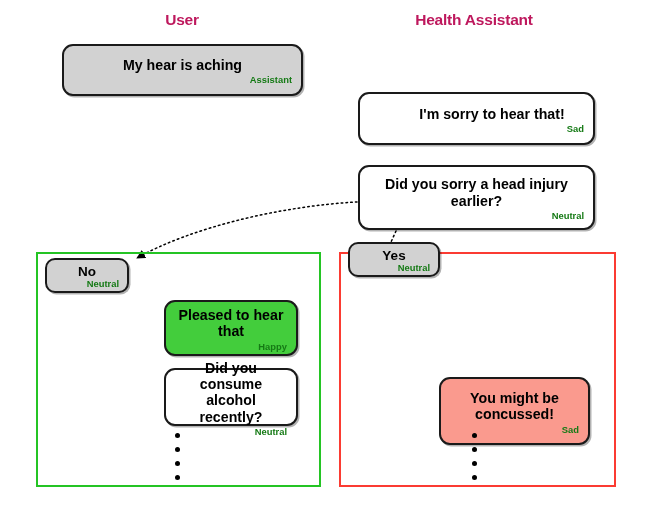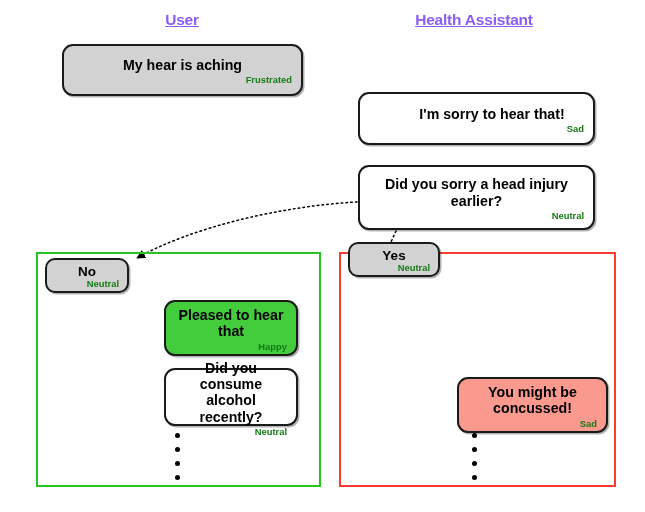--- a/index.html
+++ b/index.html
@@ -22,24 +22,23 @@
     width: 645px;
     height: 512px;
   }
 
   
   .col-header {
     position: absolute;
     font-size: 15.5px;
     font-weight: bold;
     letter-spacing: -0.2px;
-    color: #8b5cf6;
+    color: #be185d;
     white-space: nowrap;
     text-align: center;
-    text-decoration: underline;
   }
   #header-user   { left: 122px; top: 11px; width: 120px; }
   #header-agent  { left: 389px; top: 11px; width: 170px; }
 
   
   .bubble {
     position: absolute;
     box-sizing: border-box;
     border: 2.2px solid #1a1a1a;
     border-radius: 11px;
@@ -128,21 +127,21 @@
       </marker>
     </defs>
 
     <path d="M 357 202 C 280 206, 190 228, 137 258" fill="none" stroke="#000" stroke-width="1.5" stroke-dasharray="1.6 3.2" stroke-linecap="round" marker-end="url(#ah)"></path>
 
     <path d="M 396 231 L 381 264" fill="none" stroke="#000" stroke-width="1.5" stroke-dasharray="1.6 3.2" stroke-linecap="round" marker-end="url(#ah)"></path>
   </svg>
 
   <div class="bubble grey" id="bubble-turn1" style="left:62px; top:44px; width:241px; height:52px;">
     <div class="msg">My hear is aching</div>
-    <div class="emotion">Frustrated</div>
+    <div class="emotion">Assistant</div>
   </div>
 
   <div class="bubble white" id="bubble-turn2" style="left:358px; top:92px; width:237px; height:53px;padding-left:40px;">
     <div class="msg">I'm sorry to hear that!</div>
     <div class="emotion">Sad</div>
   </div>
 
   <div class="bubble white" id="bubble-turn3" style="left:358px; top:165px; width:237px; height:65px;">
     <div class="msg">Did you sorry a head injury earlier?</div>
     <div class="emotion">Neutral</div>
@@ -173,21 +172,21 @@
   </div>
 
   <div class="branch-box" id="branch-yes"></div>
 
   <div class="bubble grey pill" id="bubble-yes-answer" style="left:348px; top:242px; width:92px; height:35px;">
     <div class="msg">Yes</div>
     <div class="emotion">Neutral</div>
   </div>
 
 
-  <div class="bubble red" id="bubble-yes-reply-2" style="left:457px; top:377px; width:151px; height:56px;justify-content:flex-end;">
+  <div class="bubble red" id="bubble-yes-reply-2" style="left:439px; top:377px; width:151px; height:68px;">
     <div class="msg">You might be concussed!</div>
     <div class="emotion">Sad</div>
   </div>
 
   <div class="vdots" id="dots-yes">
     <i></i>
     <i></i>
     <i></i>
     <i></i>
   </div>

